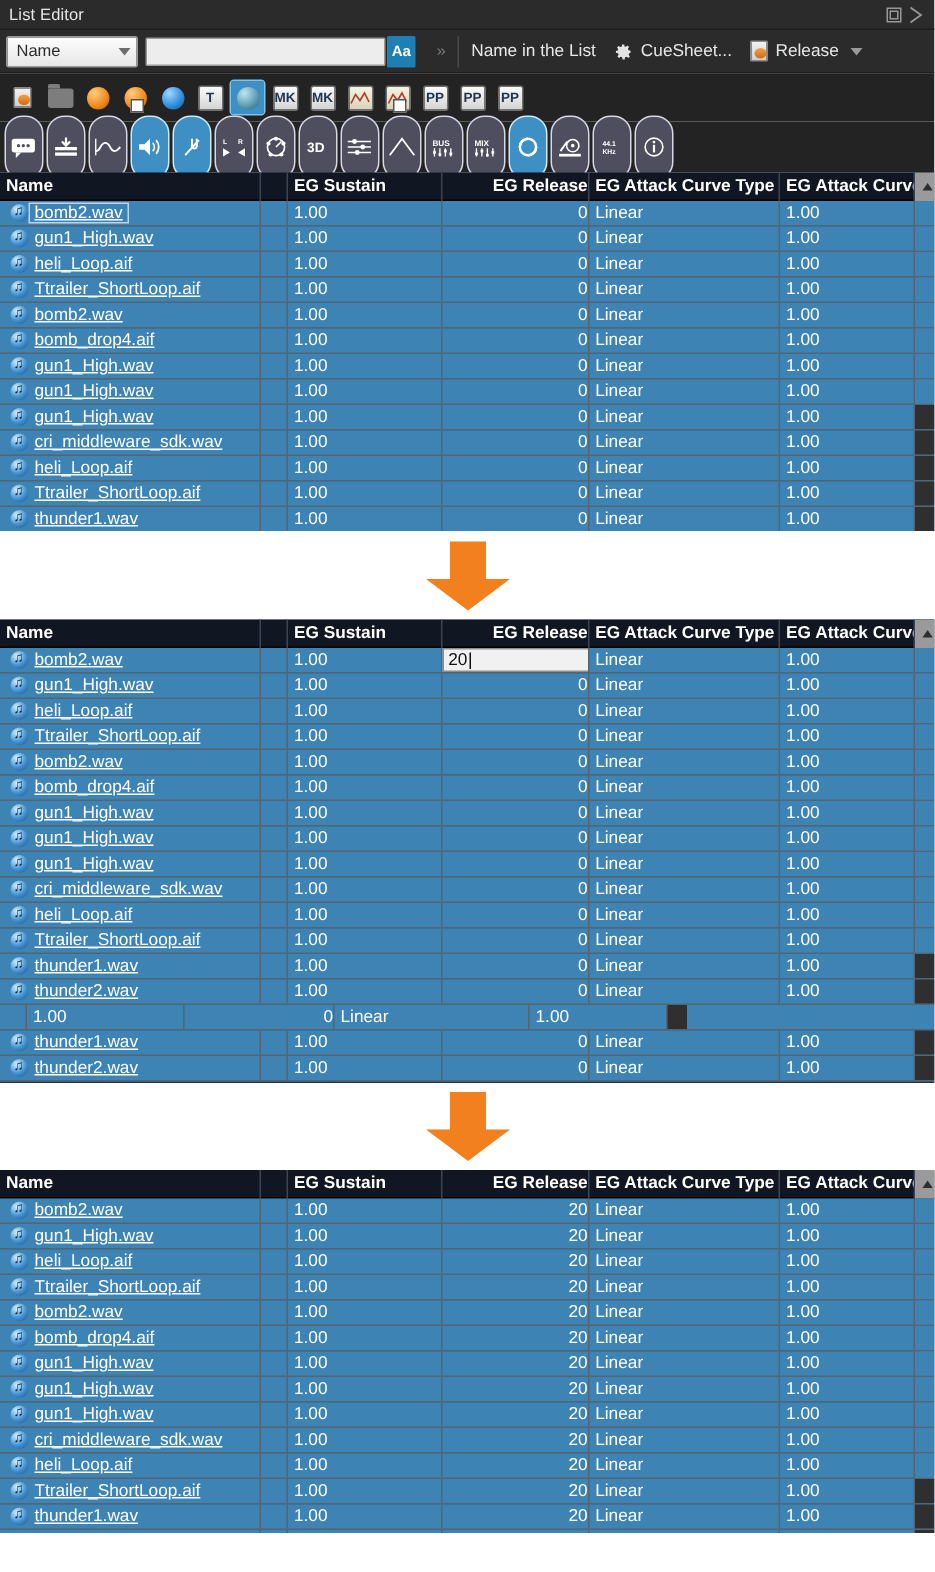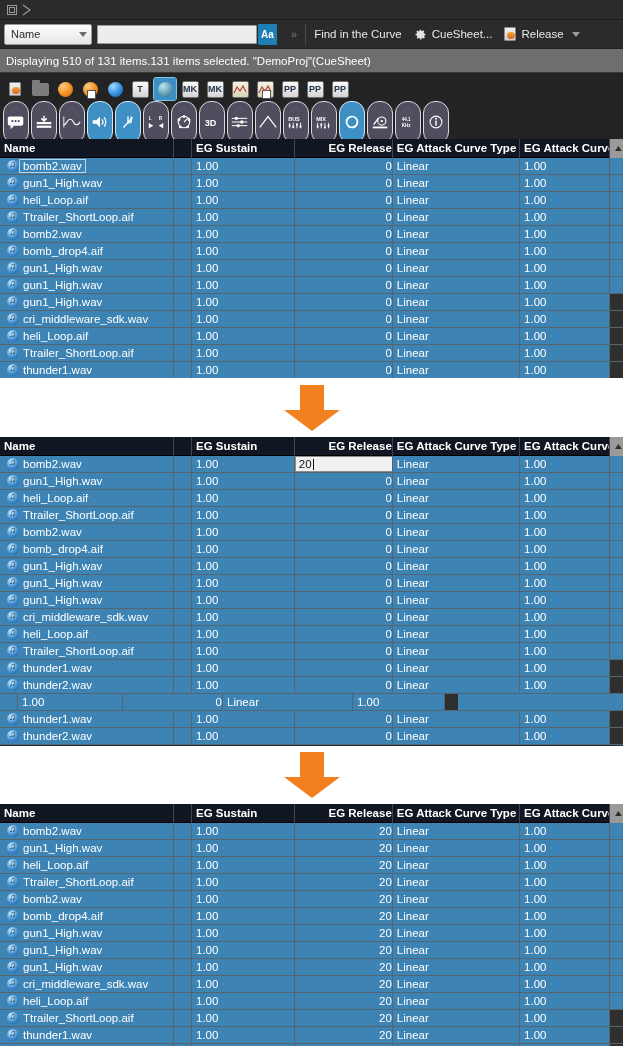--- a/index.html
+++ b/index.html
@@ -90,21 +90,21 @@
   .c-name{ width:178px; }
   .c-gap{ width:18px; }
   .c-sus{ width:105px; }
   .c-rel{ width:100px;justify-content:flex-end; }
   .c-type{ width:130px; }
   .c-curve{ width:92px; }
   .note{ width:12px;height:12px;border-radius:50%; margin:0 4px 0 3px; flex:none;
         background:radial-gradient(circle at 34% 28%, #cfefff, #3f8fd0 55%, #1b4f85);
         position:relative;}
   .note:after{ content:"\266B"; position:absolute; left:2px; top:-2px; font-size:9px; color:#0d2b47; line-height:12px;}
-  .namecell{ display:flex; align-items:center; }
+  .namecell{ display:flex; align-items:center;text-decoration:underline; }
   .firstsel .nametxt{ outline:1px solid #b9d7ec; padding:0 3px; margin-left:-3px; }
   .editcell{ position:relative; }
   .editbox{
     position:absolute; left:0; top:0; width:98px; height:16px; background:#f1f1f1;
     color:#111; font-size:11.5px; display:flex; align-items:center; padding-left:3px;
     border:1px solid #8d8d8d;
   }
   .caretbar{ width:1px; height:11px; background:#111; margin-left:1px; }
 
   
@@ -113,20 +113,21 @@
   .bigarrow .stem{ position:absolute; left:16px; top:0; width:24px; height:26px; background:#f2801f;}
   .bigarrow .head{ position:absolute; left:0; top:25px; width:0;height:0;
     border-left:28px solid transparent; border-right:28px solid transparent; border-top:21px solid #f2801f;}
 </style>
 </head>
 <body>
 
 <div class="app">
 
   <div class="titlebar">
+    <span class="t">List Editor</span>
     <span class="win-btns">
       <span class="win-btn">
         <svg width="12" height="12" viewBox="0 0 12 12">
             <rect x="1.5" y="1.5" width="9" height="9" fill="none" stroke="#bdbdbd" stroke-width="1"></rect>
             <rect x="3.5" y="3.5" width="5" height="5" fill="none" stroke="#bdbdbd" stroke-width="1"></rect>
           </svg>
       </span>
       <span class="win-btn">
         <svg width="12" height="12" viewBox="0 0 12 12">
             <path d="M2 1 L9 6 L2 11" fill="none" stroke="#bdbdbd" stroke-width="1.2"></path>
@@ -138,41 +139,38 @@
   <div class="searchbar">
     <div class="combo">
       <span>Name</span>
       <span class="caret"></span>
     </div>
     <input class="searchfield" value="" style="">
     <div class="aa-btn">Aa</div>
     <span class="chev">»</span>
     <span class="vsep"></span>
     <span class="tb-item">
-      <span>Find in the Curve</span>
+      <span>Name in the List</span>
     </span>
     <span class="tb-item">
       <span class="gear">
         <svg width="13" height="13" viewBox="0 0 16 16">
             <path fill="#e3e3e3" d="M8 5.2a2.8 2.8 0 100 5.6 2.8 2.8 0 000-5.6zm0 4.2a1.4 1.4 0 110-2.8 1.4 1.4 0 010 2.8z"></path>
             <path fill="#e3e3e3" d="M14 8.9V7.1l-1.7-.3a4.6 4.6 0 00-.5-1.2l1-1.4-1.3-1.3-1.4 1a4.6 4.6 0 00-1.2-.5L8.9 2H7.1l-.3 1.7a4.6 4.6 0 00-1.2.5l-1.4-1L2.9 4.5l1 1.4a4.6 4.6 0 00-.5 1.2L2 7.1v1.8l1.7.3c.1.4.3.8.5 1.2l-1 1.4 1.3 1.3 1.4-1c.4.2.8.4 1.2.5l.3 1.7h1.8l.3-1.7c.4-.1.8-.3 1.2-.5l1.4 1 1.3-1.3-1-1.4c.2-.4.4-.8.5-1.2L14 8.9z"></path>
           </svg>
       </span>
       <span>CueSheet...</span>
     </span>
     <span class="tb-item">
       <span class="docico"></span>
       <span>Release</span>
       <span class="dd-caret"></span>
     </span>
   </div>
 
-  <div class="statusbar">
-    <span>Displaying 510 of 131 items.131 items selected. "DemoProj"(CueSheet)</span>
-  </div>
 
   <div class="iconbar1" id="tb1">
       <div class="i1">
         <span class="docico"></span>
       </div>
       <div class="i1">
         <span class="folder"></span>
       </div>
       <div class="i1">
         <span class="sphere sph-o"></span>

